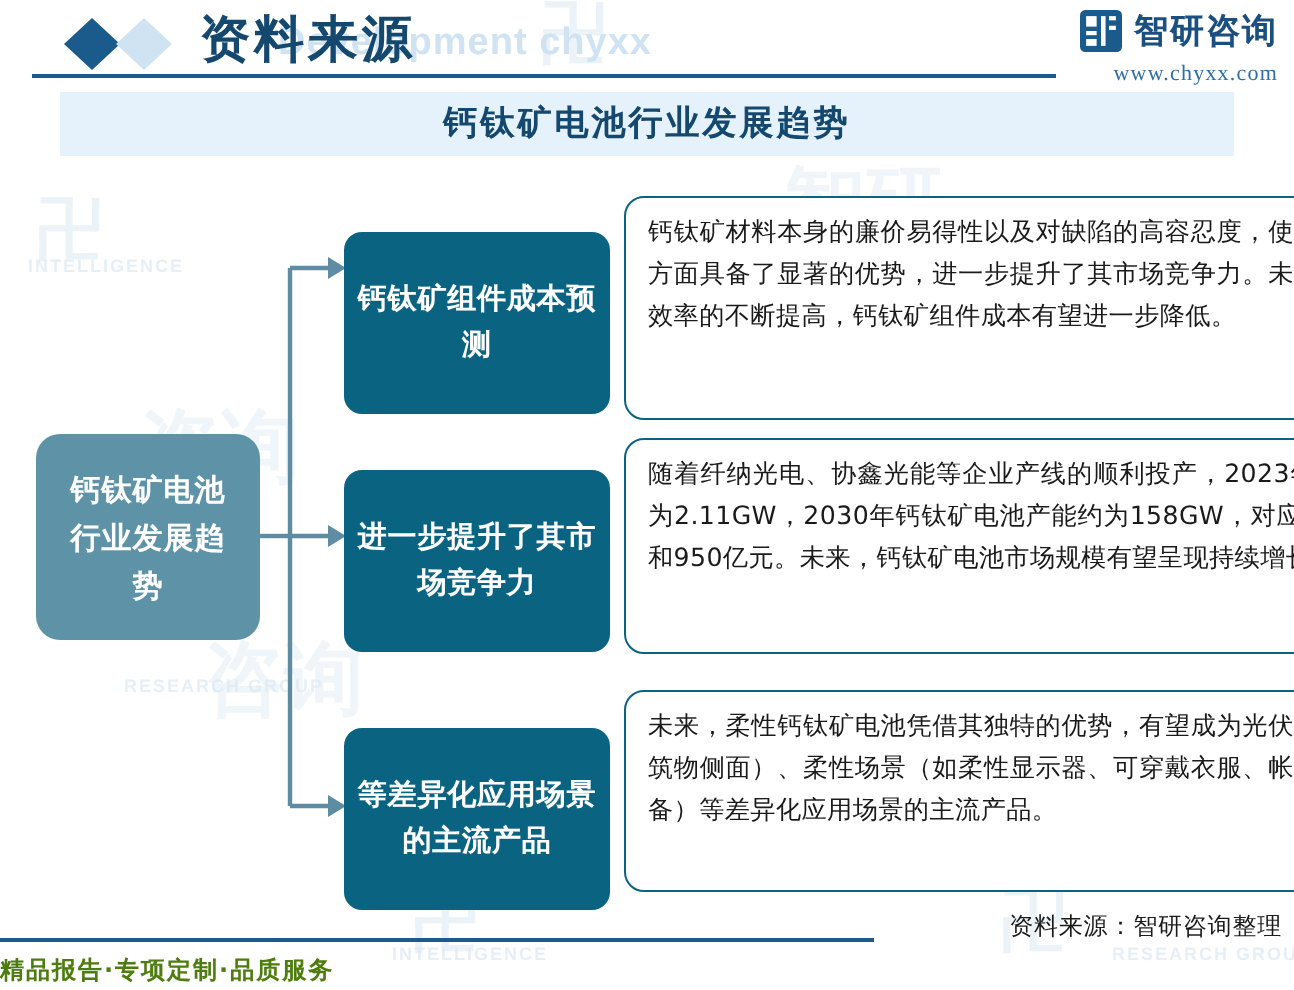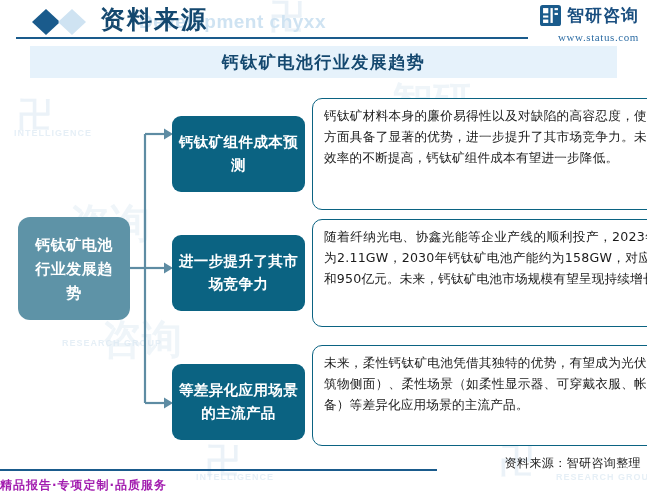--- a/index.html
+++ b/index.html
@@ -180,21 +180,21 @@
 
   .branch {
     position: absolute;
     left: 172px;
     z-index: 3;
   }
   .branch-head {
     position: absolute;
     left: 0;
     width: 133px;
-    height: 76px;
+    height: 91px;
     background: #0b6382;
     border-radius: 9px;
     display: flex;
     align-items: center;
     justify-content: center;
   }
   .branch-head-label {
     color: #ffffff;
     font-size: 14.5px;
     font-weight: bold;
@@ -251,21 +251,21 @@
     top: 14px;
     width: 437px;
     height: 2px;
     background: #1a5b8c;
   }
   .ftr-slogan {
     position: absolute;
     left: 0;
     top: 22px;
     font-size: 12px;
-    color: #a21caf;
+    color: #4d7c0f;
     font-weight: bold;
     letter-spacing: 1px;
     font-family: "DejaVu Sans", "Liberation Sans", sans-serif;
   }
   .ftr-source {
     position: absolute;
     right: 6px;
     top: 0px;
     font-size: 12px;
     color: #1a1a1a;
@@ -306,21 +306,21 @@
         <rect x="0" y="0" width="24" height="24" rx="3" fill="#1a5b8c"></rect>
         <rect x="3.5" y="3.5" width="6" height="6" fill="#ffffff"></rect>
         <rect x="3.5" y="12" width="6" height="2.4" fill="#ffffff"></rect>
         <rect x="3.5" y="16.6" width="6" height="3.9" fill="#ffffff"></rect>
         <rect x="12" y="3.5" width="2.6" height="17" fill="#ffffff"></rect>
         <rect x="16.6" y="3.5" width="3.9" height="2.4" fill="#ffffff"></rect>
         <rect x="16.6" y="9" width="3.9" height="2.4" fill="#ffffff"></rect>
       </svg>
       <span class="brand-name">智研咨询</span>
     </div>
-    <div class="brand-url">www.status.com</div>
+    <div class="brand-url">www.chyxx.com</div>
   </div>
 </div>
 
 <div class="title-band">
   <div class="title-band-text">钙钛矿电池行业发展趋势</div>
 </div>
 
 <div class="diagram">
 
   <svg class="connectors" viewBox="0 0 647 370">

